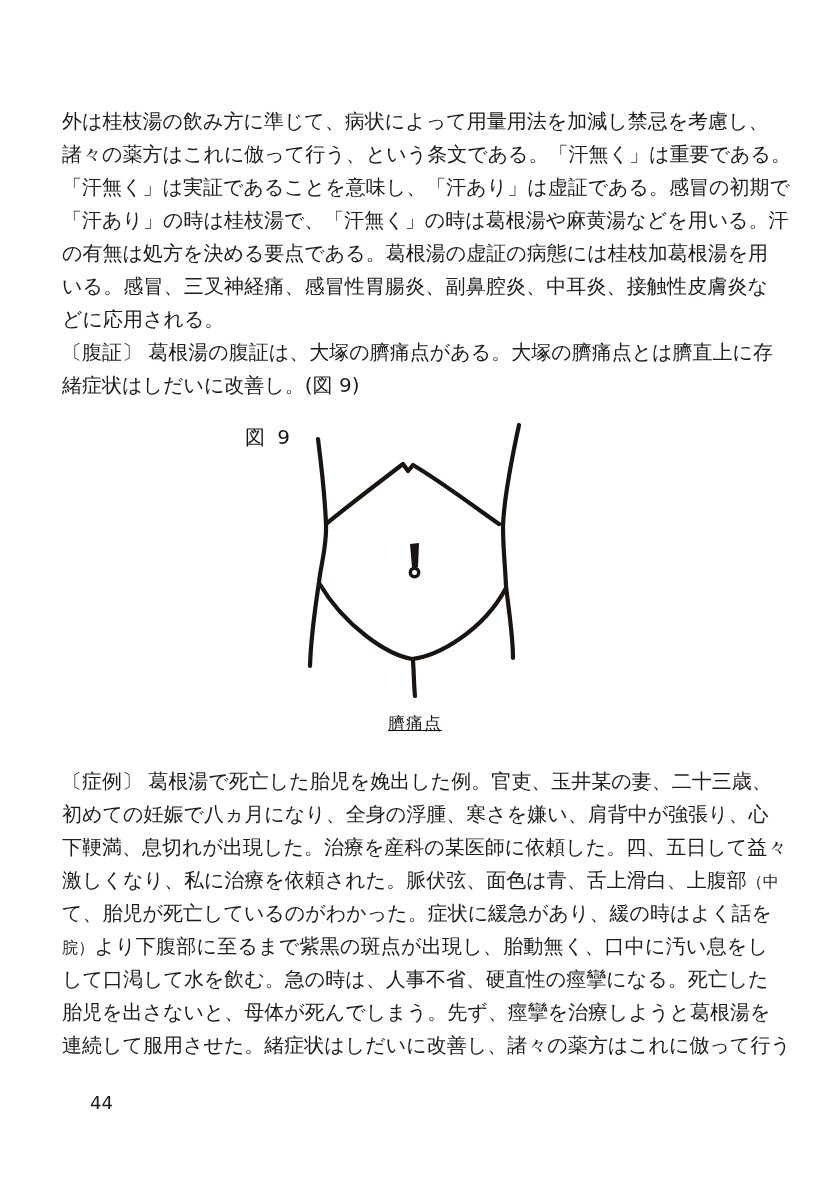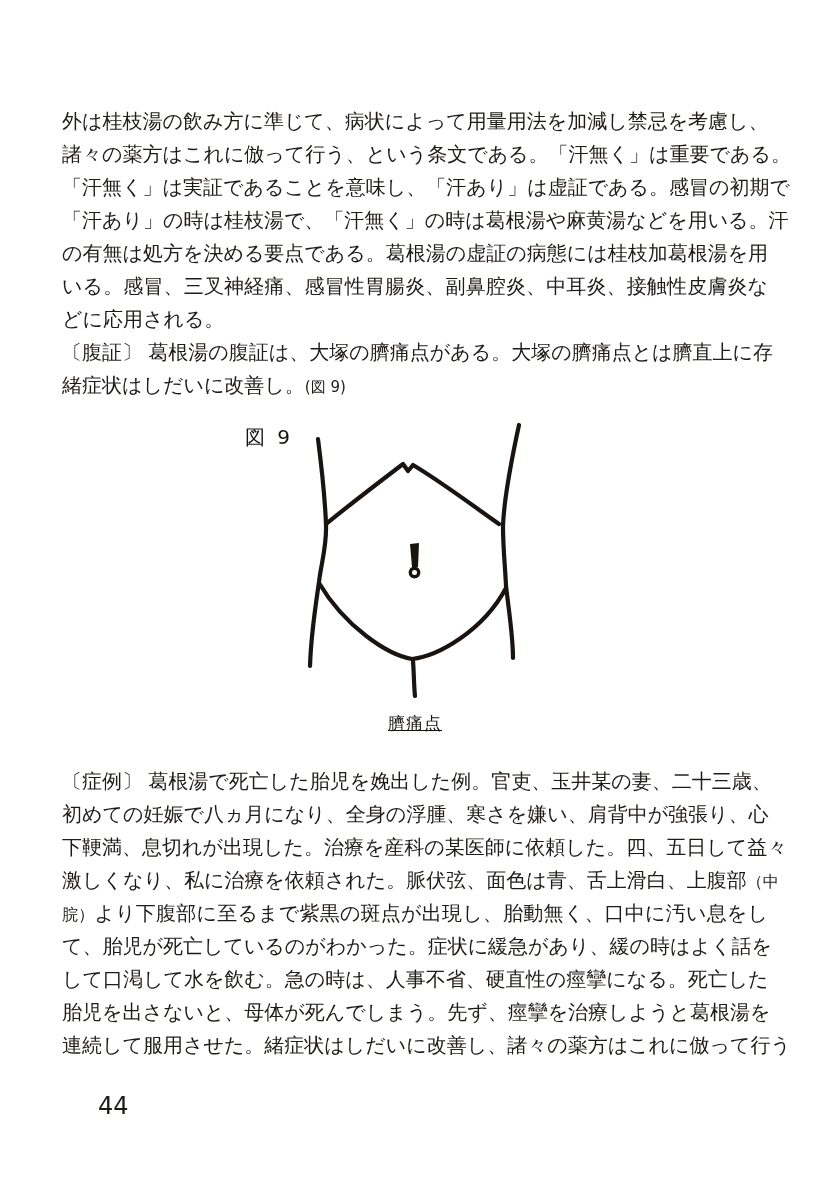--- a/index.html
+++ b/index.html
@@ -25,21 +25,21 @@
     white-space:nowrap;
     text-align:justify;
     text-align-last:justify;
     text-justify:inter-character;
   }
   .tline.short {
     text-align:left;
     text-align-last:left;
   }
   .small-ref {
-    font-size:15px;
+    font-size:20px;
     font-family:"DejaVu Sans","Liberation Sans",sans-serif;
   }
   .small-inline {
     font-size:16px;
   }
   .figure-block {
     position:relative;
     height:363px;
   }
   .figure-label {
@@ -60,23 +60,23 @@
     width:230px;
     text-align:center;
     font-family:"DejaVu Sans","Liberation Sans",sans-serif;
     font-size:17px;
     letter-spacing:1px;
     color:#161210;
     text-decoration:underline;
   }
   .page-number {
     position:absolute;
-    left:98px; top:1092px;
+    left:90px; top:1092px;
     font-family:"DejaVu Sans","Liberation Sans",sans-serif;
-    font-size:24px;
+    font-size:18px;
     color:#1f1b18;
   }
 </style>
 </head>
 <body>
 
 <div class="page">
   <div class="content">
 
     <div class="para">
@@ -112,24 +112,24 @@
       <div class="figure-caption">臍痛点</div>
     </div>
 
     <div class="para">
       <div class="tline">〔症例〕 葛根湯で死亡した胎児を娩出した例。官吏、玉井某の妻、二十三歳、</div>
       <div class="tline">初めての妊娠で八ヵ月になり、全身の浮腫、寒さを嫌い、肩背中が強張り、心</div>
       <div class="tline">下鞕満、息切れが出現した。治療を産科の某医師に依頼した。四、五日して益々</div>
       <div class="tline">
         <span>激しくなり、私に治療を依頼された。脈伏弦、面色は青、舌上滑白、上腹部</span><span class="small-inline">（中</span>
       </div>
+      <div class="tline">て、胎児が死亡しているのがわかった。症状に緩急があり、緩の時はよく話を</div>
       <div class="tline">
         <span class="small-inline">脘）</span><span>より下腹部に至るまで紫黒の斑点が出現し、胎動無く、口中に汚い息をし</span>
       </div>
-      <div class="tline">て、胎児が死亡しているのがわかった。症状に緩急があり、緩の時はよく話を</div>
       <div class="tline">して口渇して水を飲む。急の時は、人事不省、硬直性の痙攣になる。死亡した</div>
       <div class="tline">胎児を出さないと、母体が死んでしまう。先ず、痙攣を治療しようと葛根湯を</div>
       <div class="tline">連続して服用させた。緒症状はしだいに改善し、諸々の薬方はこれに倣って行う</div>
     </div>
 
   </div>
 
   <div class="page-number">44</div>
 </div>
 

